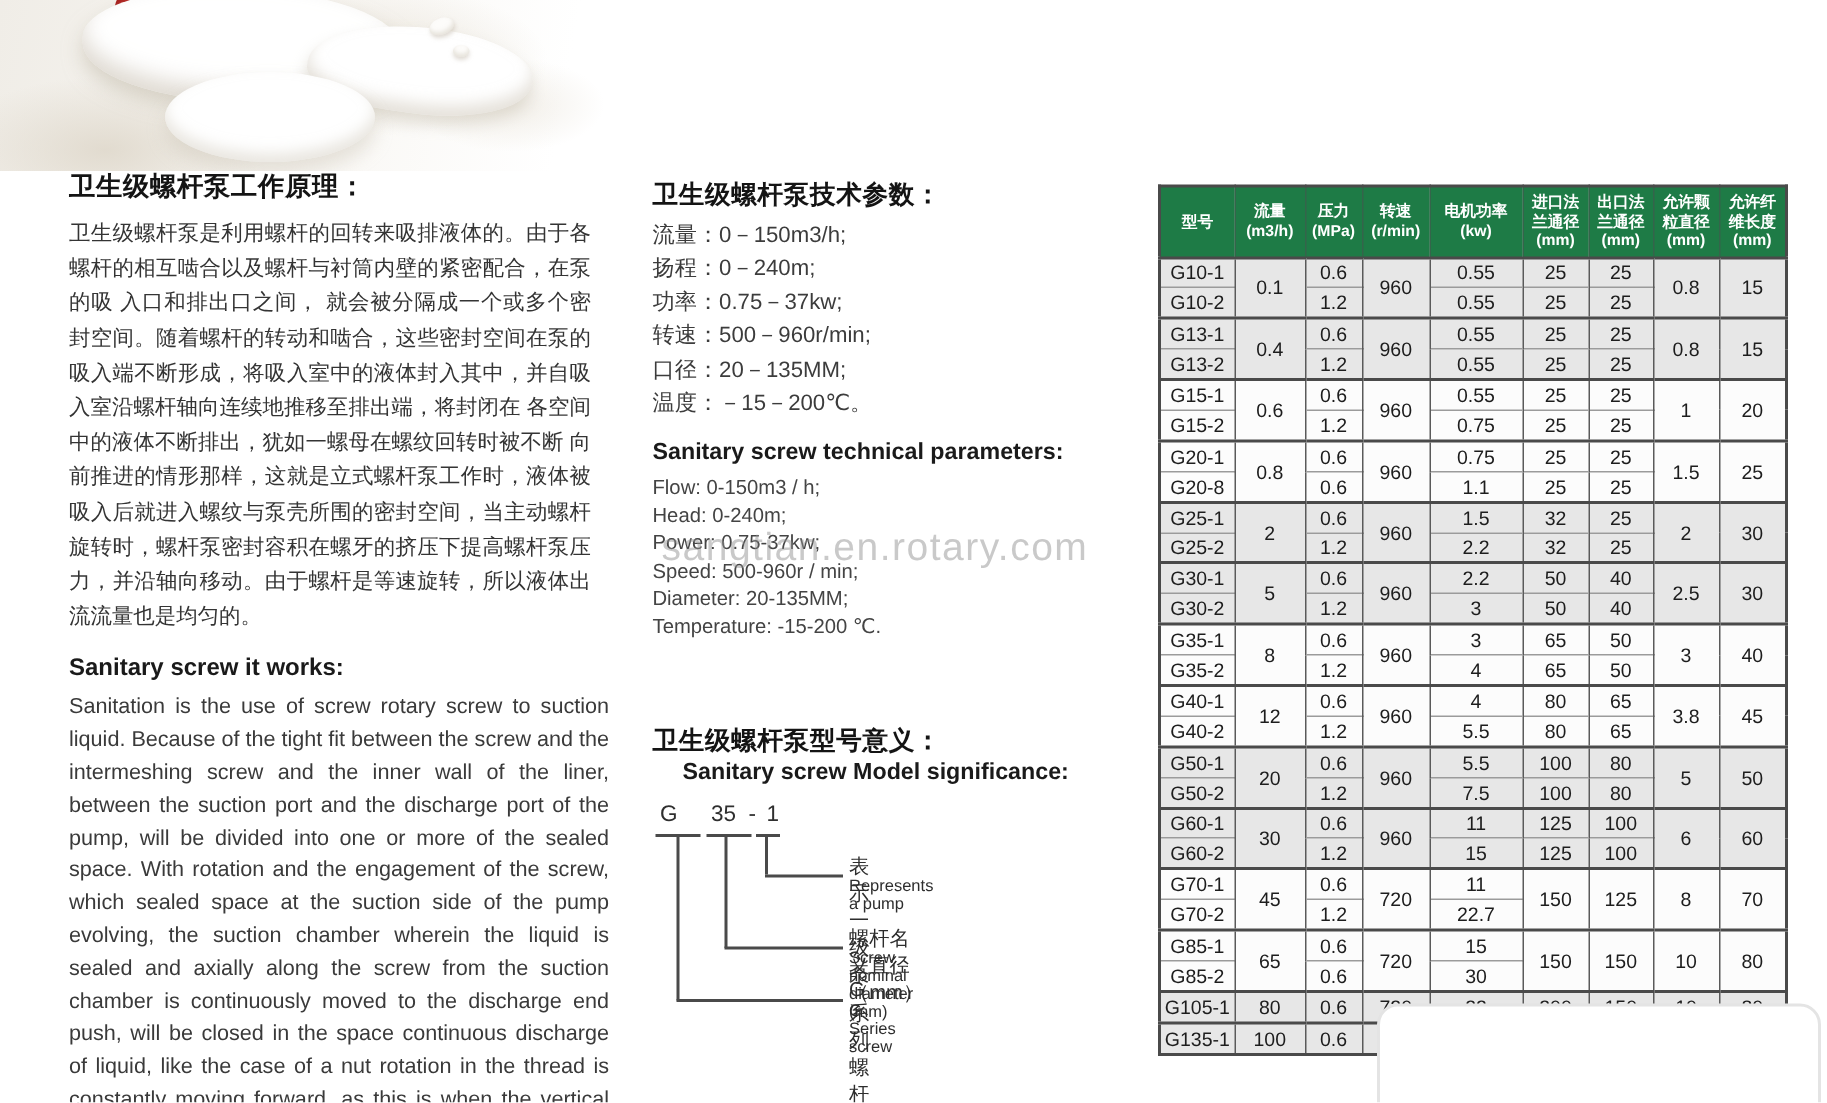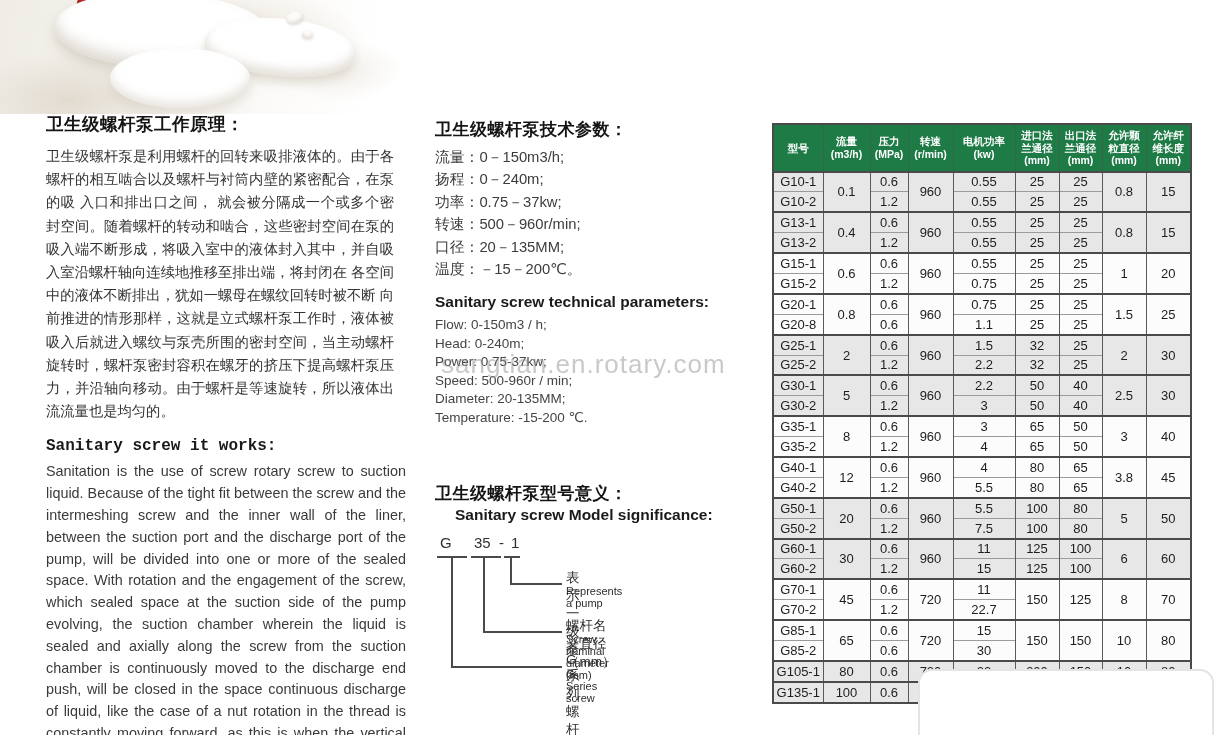--- a/index.html
+++ b/index.html
@@ -29,21 +29,21 @@
     background:radial-gradient(circle at 55% 55%, #cf2f2a 0%, #9c1715 60%, #760d0c 100%);}
   .drop{position:absolute;border-radius:50%;background:#fdfcfa;
     box-shadow:0 2px 3px rgba(198,190,176,.55), inset 0 -2px 3px rgba(210,203,190,.5);}
   .drop.d1{left:286px;top:12px;width:17px;height:11px;transform:rotate(-20deg);}
   .drop.d2{left:302px;top:30px;width:11px;height:8px;}
 
   
   .left-col{position:absolute;left:46px;top:112px;width:360px;}
   .h-zh{font-size:17.5px;font-weight:bold;color:#141414;margin:0 0 9px 0;letter-spacing:.5px;}
   .body-zh{font-size:14.3px;line-height:23.2px;text-align:justify;color:#343434;margin:0 12px 14px 0;}
-  .h-en{font-size:16px;font-weight:bold;color:#1a1a1a;margin:0 0 6px 0;font-family:Liberation Mono, monospace;}
+  .h-en{font-size:16px;font-weight:bold;color:#1a1a1a;margin:0 0 6px 0;}
   .body-en{font-size:14.4px;line-height:21.8px;text-align:justify;color:#3a3a3a;margin:0;}
 
   
   .mid-title-zh1{position:absolute;left:435px;top:118px;font-size:17px;font-weight:bold;color:#141414;letter-spacing:.5px;}
   .params-zh{position:absolute;left:435px;top:146px;font-size:14.8px;line-height:22.4px;color:#3c3c3c;}
   .mid-title-en1{position:absolute;left:435px;top:293px;font-size:15.5px;font-weight:bold;color:#1a1a1a;}
   .params-en{position:absolute;left:435px;top:316px;font-size:13.5px;line-height:18.6px;color:#444;}
   .mid-title-zh2{position:absolute;left:435px;top:482px;font-size:17px;font-weight:bold;color:#141414;letter-spacing:.5px;}
   .mid-title-en2{position:absolute;left:435px;top:506px;font-size:15.5px;font-weight:bold;color:#1a1a1a;margin-left:20px;}
 

